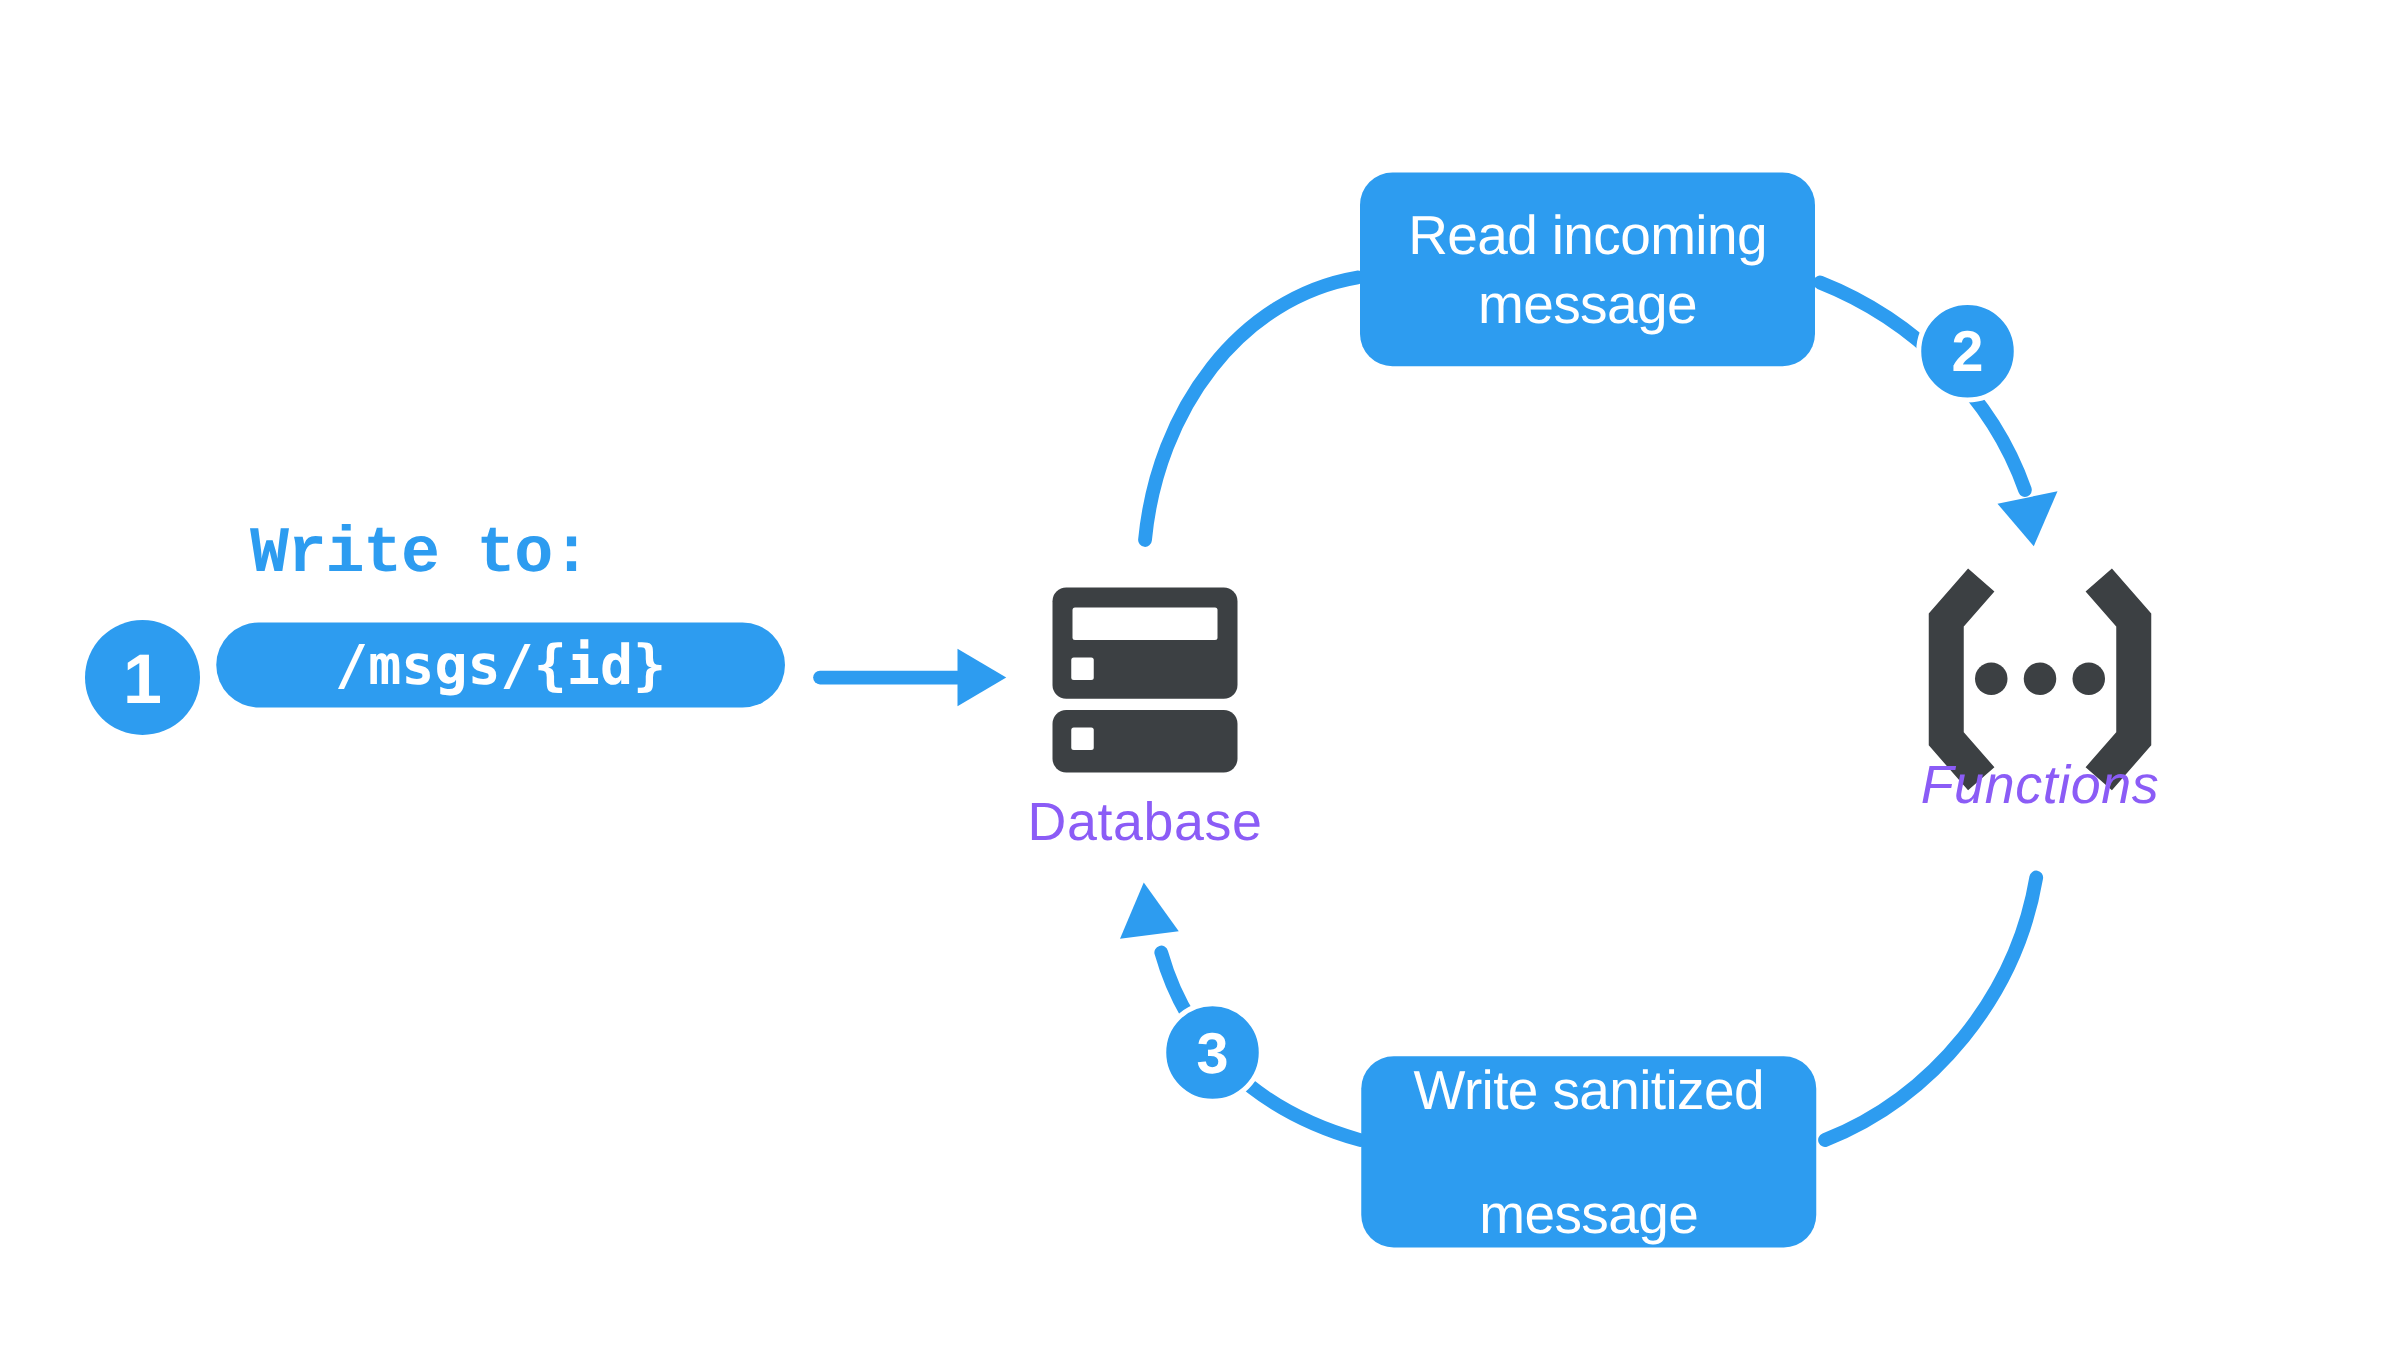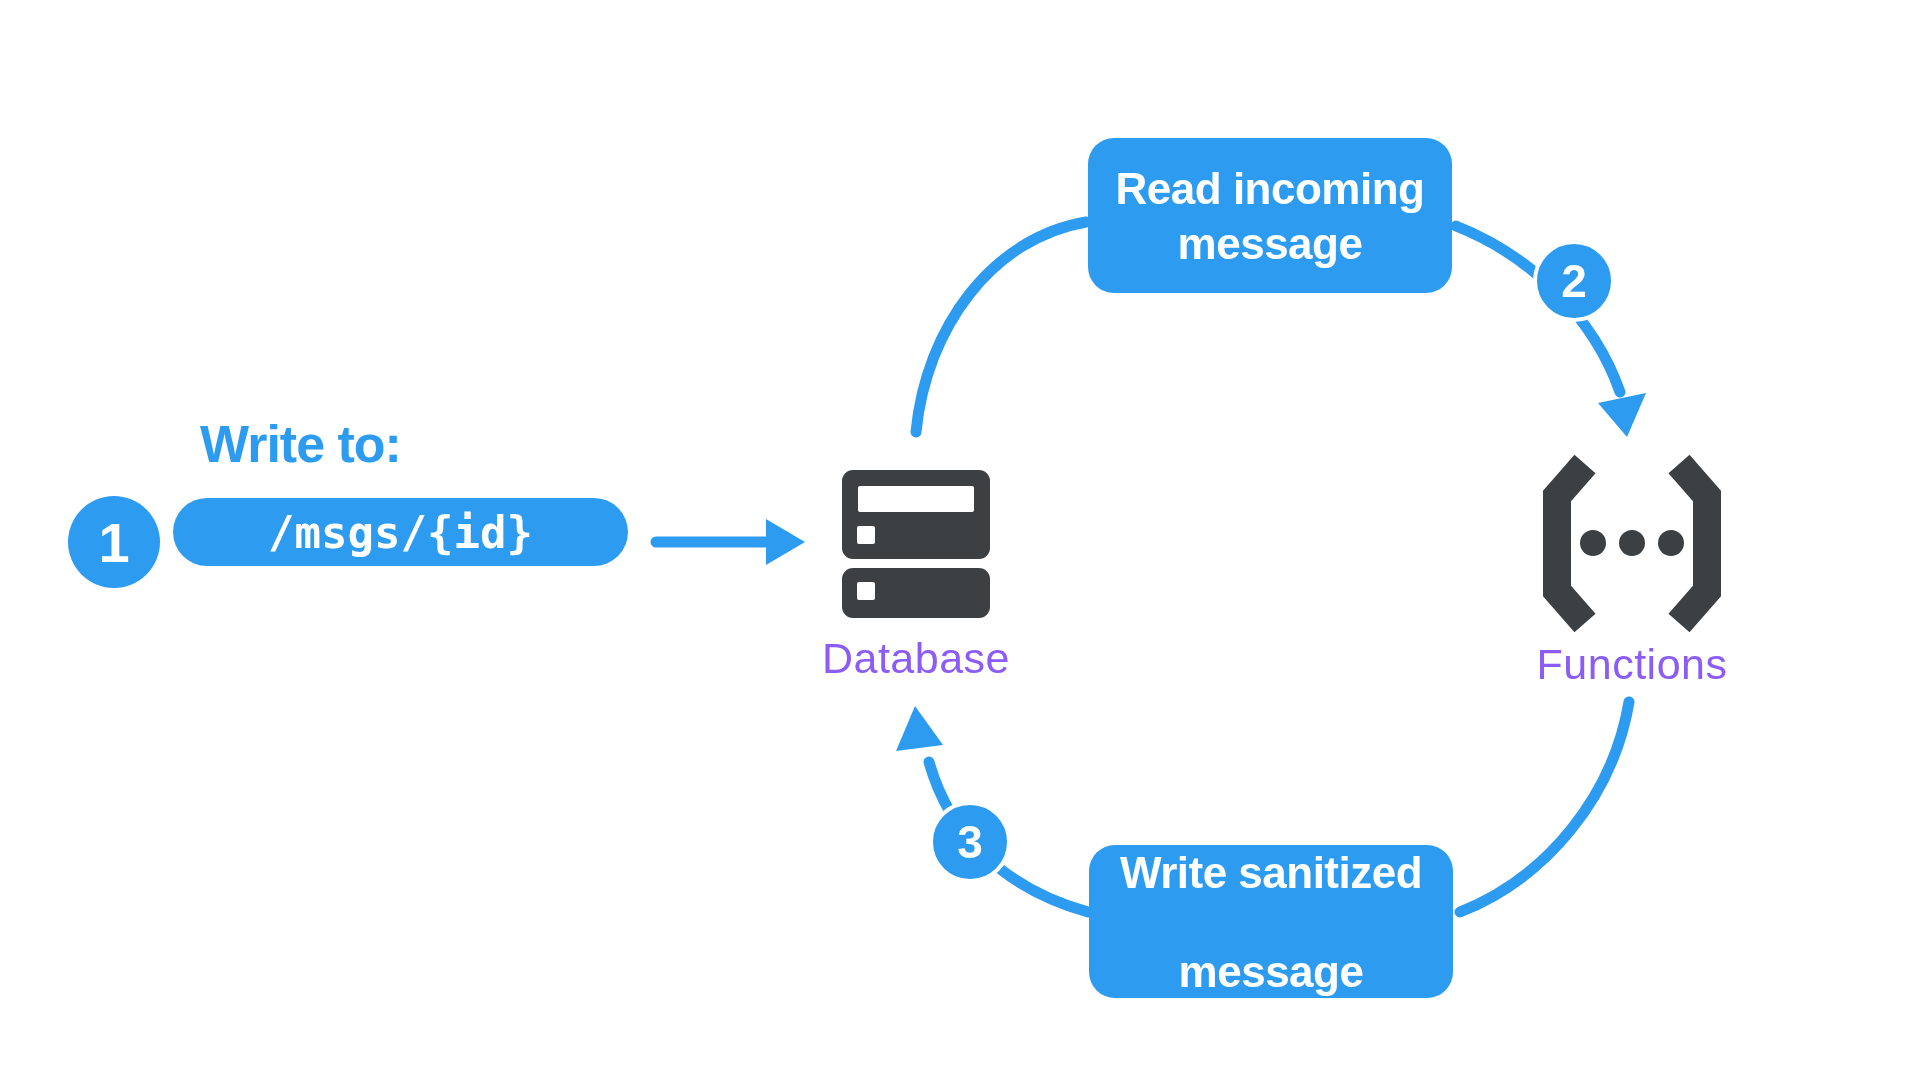--- a/index.html
+++ b/index.html
@@ -23,20 +23,21 @@
   }
   .abs { position: absolute; }
 
   .write-to {
     left: 200px;
     top: 414px;
     font-size: 52px;
     font-weight: 700;
     letter-spacing: -1px;
     color: #2D9CF0;
+    font-family: Liberation Mono, monospace;
   }
   .badge {
     background: #2D9CF0;
     color: #ffffff;
     border-radius: 50%;
     display: flex;
     align-items: center;
     justify-content: center;
     font-weight: 700;
   }
@@ -79,42 +80,42 @@
     font-weight: 700;
     font-size: 44px;
     color: #ffffff;
     white-space: pre;
   }
   .flow-box {
     width: 364px;
     background: #2D9CF0;
     border-radius: 26px;
     color: #ffffff;
-    font-weight: 700;
+    font-weight: 400;
     font-size: 44px;
     line-height: 55px;
     letter-spacing: -0.5px;
     display: flex;
     flex-direction: column;
     align-items: center;
     justify-content: center;
     text-align: center;
   }
   .flow-box-top { left: 1088px; top: 138px; height: 155px; }
   .flow-box-bottom { left: 1089px; top: 845px; height: 153px; gap: 44px; }
 
   .node-label {
     width: 340px;
     text-align: center;
     font-size: 43px;
     color: #8b5cf6;
     letter-spacing: 0.5px;
   }
   .db-label { left: 746px; top: 634px; }
-  .fn-label { left: 1462px; top: 640px; }
+  .fn-label { left: 1462px; top: 604px; font-style: italic; }
 </style>
 </head>
 <body>
 
 <div class="canvas">
 
   <svg class="layer" viewBox="0 0 1920 1080" aria-hidden="true">
 
     <g fill="none" stroke="#2D9CF0" stroke-width="11" stroke-linecap="round">
       <path d="M 916 432 C 926 328 992 238 1086 222"></path>

